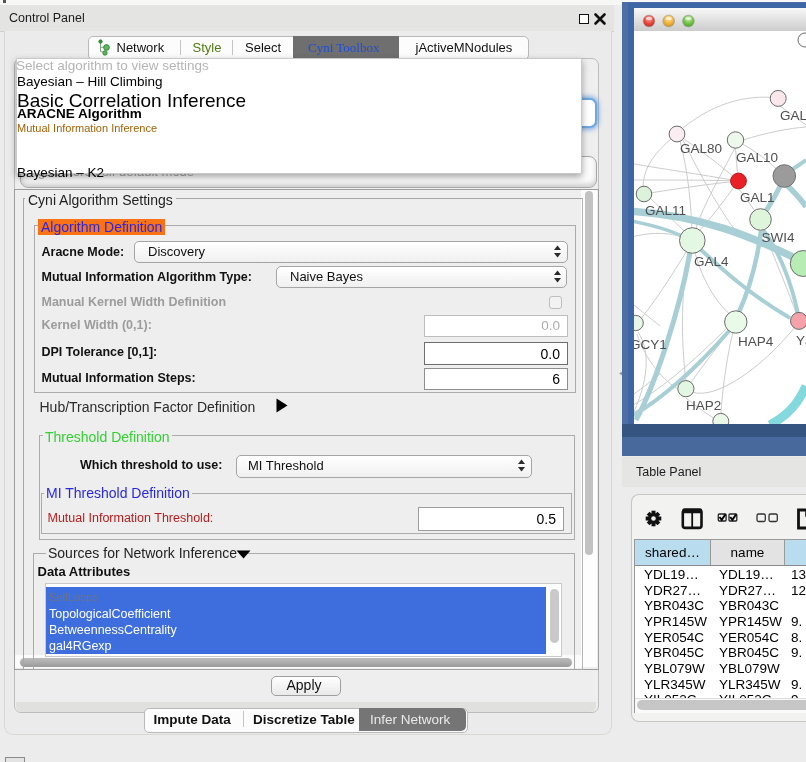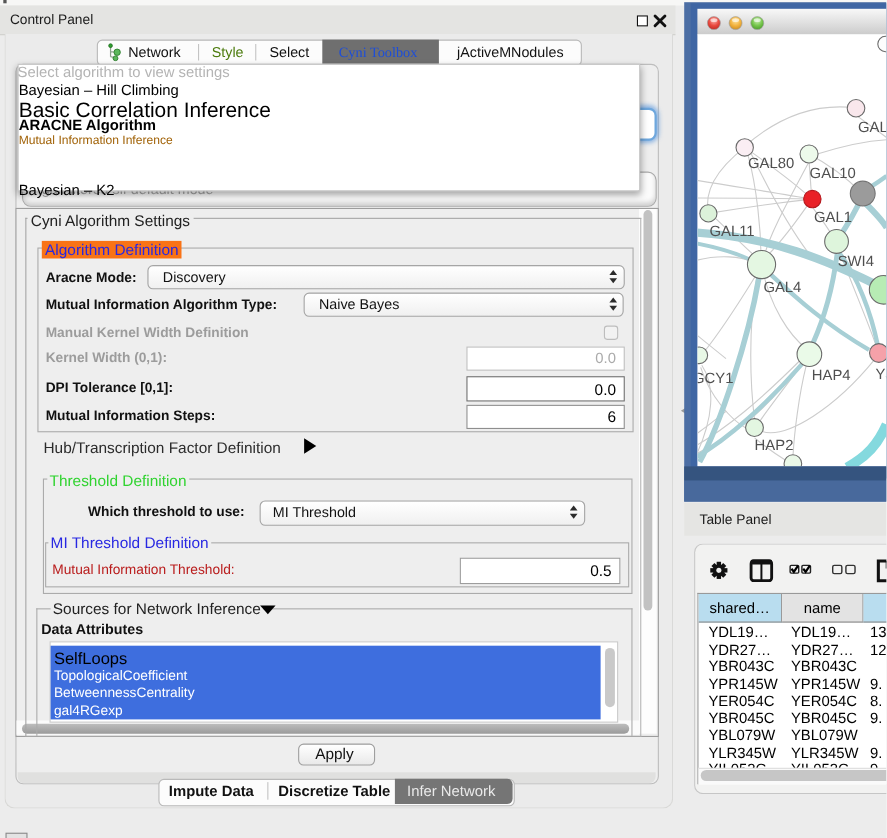--- a/index.html
+++ b/index.html
@@ -118,21 +118,21 @@
 
 <div class="abs" style="left:33px;top:552.5px;width:540px;height:115px;border:1px solid #ababab;border-bottom:none;"></div>
 <div class="abs lbl" style="left:46px;top:544.5px;font-size:14px;color:#222;background:#eeeeee;padding:0 2px;">Sources for Network Inference</div>
 <svg class="abs" style="left:236px;top:550px;" width="15" height="9" viewBox="0 0 15 9">
       <path d="M0.5 0.5 L14.5 0.5 L7.5 8.5 Z" fill="#000"></path>
     </svg>
 <div class="abs lbl" style="left:37.5px;top:563.5px;font-size:13px;font-weight:bold;color:#111;">Data Attributes</div>
 
 <div class="abs" style="left:44.5px;top:583px;width:515px;height:72px;background:#fff;border:1px solid #c9c9c9;overflow:hidden;"></div>
 <div class="abs" style="left:45.5px;top:587px;width:500px;height:67px;background:#3e6ede;"></div>
-<div class="abs lbl" style="left:49px;top:590.5px;font-size:15px;color:#000000;">SelfLoops</div>
+<div class="abs lbl" style="left:49px;top:590.5px;font-size:11px;color:#737373;">SelfLoops</div>
 <div class="abs lbl" style="left:49px;top:606.8px;font-size:12.5px;color:#fff;">TopologicalCoefficient</div>
 <div class="abs lbl" style="left:49px;top:623.1px;font-size:12.5px;color:#fff;">BetweennessCentrality</div>
 <div class="abs lbl" style="left:49px;top:639.4px;font-size:12.5px;color:#fff;">gal4RGexp</div>
 <div class="abs" style="left:549.5px;top:589px;width:9px;height:54px;background:#c9c9c9;border-radius:5px;"></div>
 
 <div class="abs" style="left:271px;top:676px;width:68px;height:18px;background:linear-gradient(#ffffff,#e9e9e9);border:1px solid #9f9f9f;border-radius:5px;"></div>
 <div class="abs lbl" style="left:270px;top:677px;width:68px;text-align:center;font-size:14px;color:#111;">Apply</div>
 
 <div class="abs" style="left:143.5px;top:707.5px;width:322px;height:23px;background:#fcfcfc;border:1px solid #b9b9b9;border-radius:5px;"></div>
 <div class="abs" style="left:243px;top:711px;width:1px;height:16px;background:#c4c4c4;"></div>

